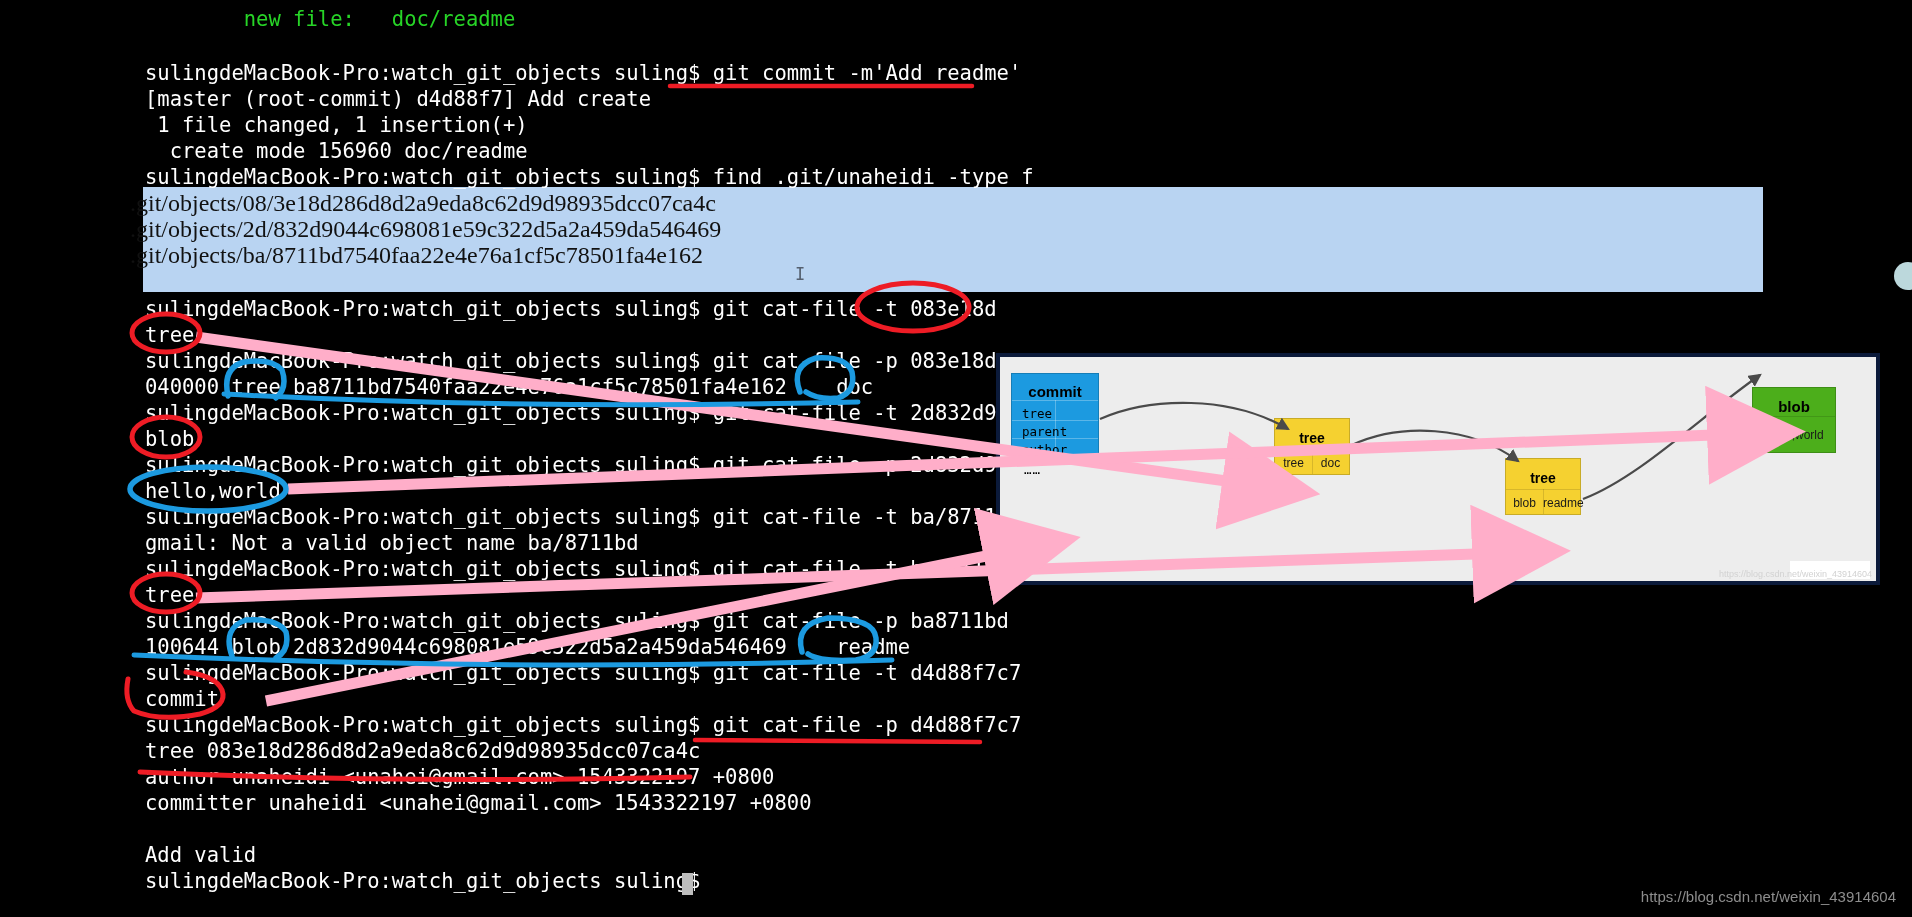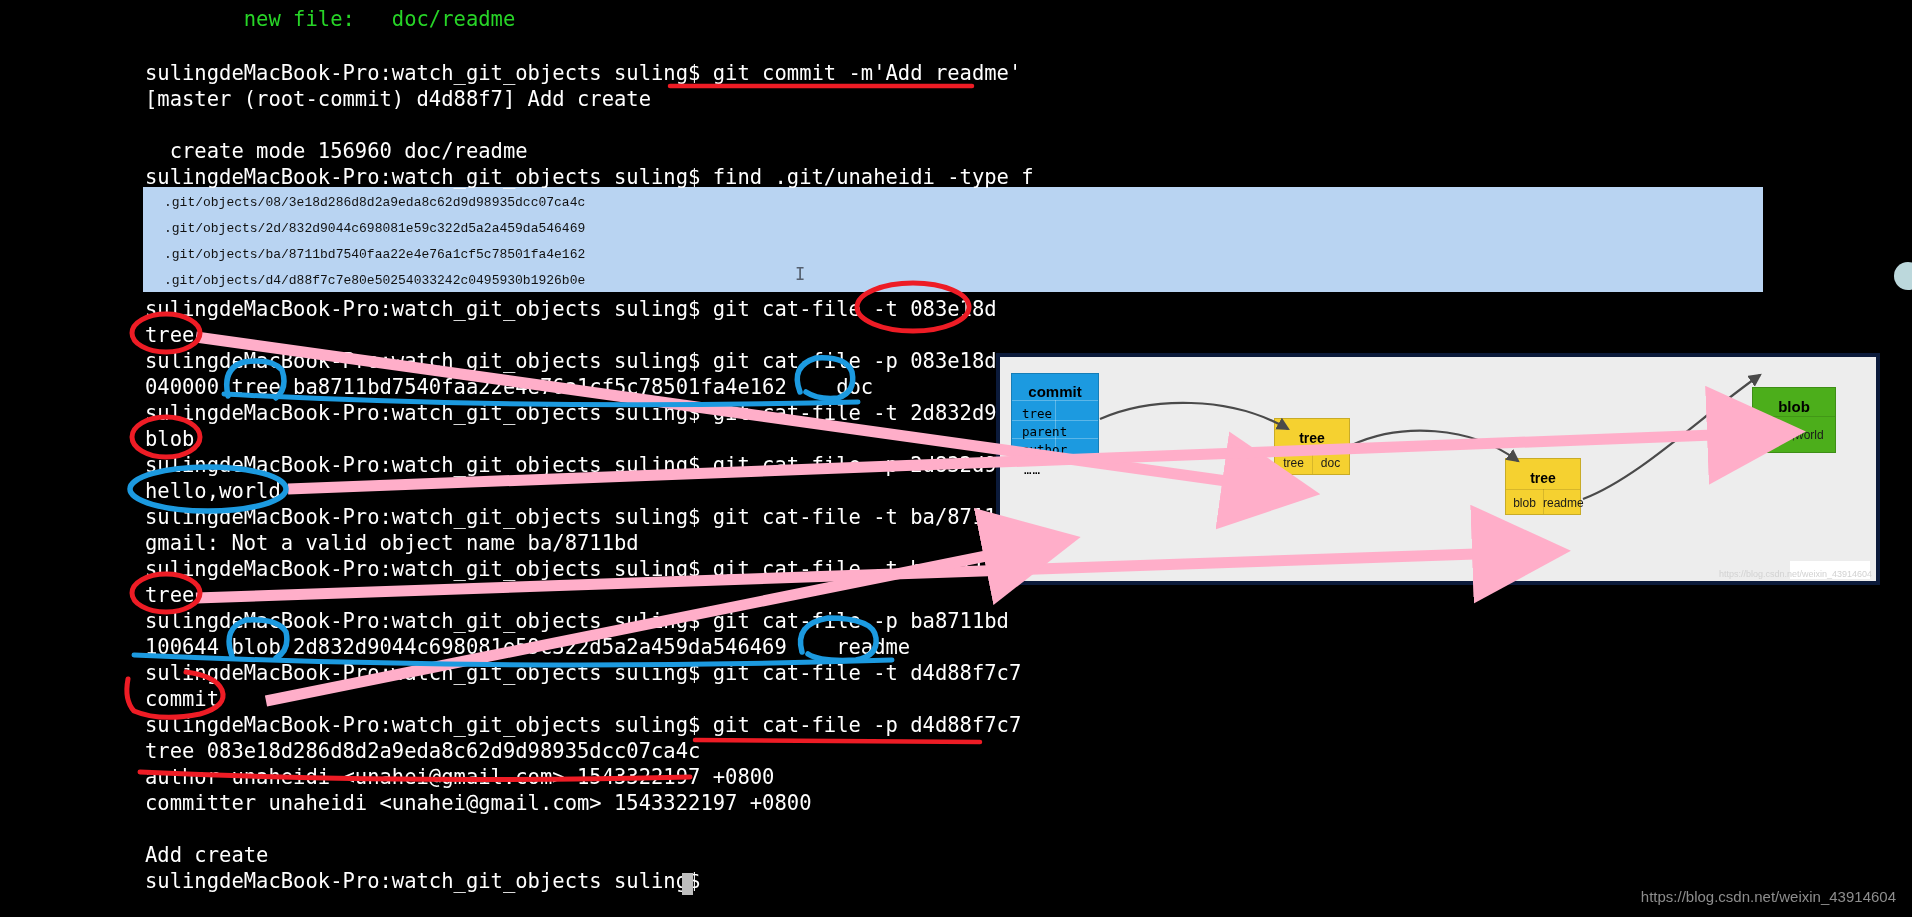--- a/index.html
+++ b/index.html
@@ -43,25 +43,25 @@
   #selection-block {
     position: absolute;
     left: 143px;
     top: 187px;
     width: 1620px;
     height: 105px;
     background: #b9d4f2;
   }
   .sel-line {
     position: absolute;
-    left: 164px;
+    left: 130px;
     white-space: pre;
     color: #111111;
-    font-family: Liberation Mono, monospace;
-    font-size: 13px;
+    font-family: Liberation Serif, serif;
+    font-size: 24px;
     line-height: 26px;
   }
 
   
   #ibeam {
     position: absolute;
     left: 795px;
     top: 264px;
     width: 9px;
     height: 20px;
@@ -221,27 +221,27 @@
 <body>
 
 <div id="stage">
 
   <div id="terminal">
 
     <div id="selection-block"></div>
     <div class="sel-line" style="top:190px">.git/objects/08/3e18d286d8d2a9eda8c62d9d98935dcc07ca4c</div>
     <div class="sel-line" style="top:216px">.git/objects/2d/832d9044c698081e59c322d5a2a459da546469</div>
     <div class="sel-line" style="top:242px">.git/objects/ba/8711bd7540faa22e4e76a1cf5c78501fa4e162</div>
-    <div class="sel-line" style="top:268px">.git/objects/d4/d88f7c7e80e50254033242c0495930b1926b0e</div>
 
     <div id="ibeam">I</div>
 
     <div class="tline" style="top:60px">sulingdeMacBook-Pro:watch_git_objects suling$ git commit -m'Add readme'</div>
     <div class="tline green" style="top:6px">        new file:   doc/readme</div>
     <div class="tline" style="top:86px">[master (root-commit) d4d88f7] Add create</div>
+    <div class="tline" style="top:112px"> 1 file changed, 1 insertion(+)</div>
     <div class="tline" style="top:138px">  create mode 156960 doc/readme</div>
     <div class="tline" style="top:164px">sulingdeMacBook-Pro:watch_git_objects suling$ find .git/unaheidi -type f</div>
     <div class="tline" style="top:296px">sulingdeMacBook-Pro:watch_git_objects suling$ git cat-file -t 083e18d</div>
     <div class="tline" style="top:322px">tree</div>
     <div class="tline" style="top:348px">sulingdeMacBook-Pro:watch_git_objects suling$ git cat-file -p 083e18d</div>
     <div class="tline" style="top:374px">040000 tree ba8711bd7540faa22e4e76a1cf5c78501fa4e162    doc</div>
     <div class="tline" style="top:400px">sulingdeMacBook-Pro:watch_git_objects suling$ git cat-file -t 2d832d90</div>
     <div class="tline" style="top:426px">blob</div>
     <div class="tline" style="top:452px">sulingdeMacBook-Pro:watch_git_objects suling$ git cat-file -p 2d832d90</div>
     <div class="tline" style="top:478px">hello,world</div>
@@ -250,21 +250,21 @@
     <div class="tline" style="top:556px">sulingdeMacBook-Pro:watch_git_objects suling$ git cat-file -t ba8711bd</div>
     <div class="tline" style="top:582px">tree</div>
     <div class="tline" style="top:608px">sulingdeMacBook-Pro:watch_git_objects suling$ git cat-file -p ba8711bd</div>
     <div class="tline" style="top:634px">100644 blob 2d832d9044c698081e59c322d5a2a459da546469    readme</div>
     <div class="tline" style="top:660px">sulingdeMacBook-Pro:watch_git_objects suling$ git cat-file -t d4d88f7c7</div>
     <div class="tline" style="top:686px">commit</div>
     <div class="tline" style="top:712px">sulingdeMacBook-Pro:watch_git_objects suling$ git cat-file -p d4d88f7c7</div>
     <div class="tline" style="top:738px">tree 083e18d286d8d2a9eda8c62d9d98935dcc07ca4c</div>
     <div class="tline" style="top:764px">author unaheidi &lt;unahei@gmail.com&gt; 1543322197 +0800</div>
     <div class="tline" style="top:790px">committer unaheidi &lt;unahei@gmail.com&gt; 1543322197 +0800</div>
-    <div class="tline" style="top:842px">Add create</div>
+    <div class="tline" style="top:842px">Add valid</div>
     <div class="tline" style="top:868px">sulingdeMacBook-Pro:watch_git_objects suling$ </div>
 
     <div id="block-cursor"></div>
   </div>
 
   <div id="diagram">
 
     <div class="dgbox" id="box-commit">
       <div class="hdr">commit</div>
       <div class="sep" style="top:26px"></div>

